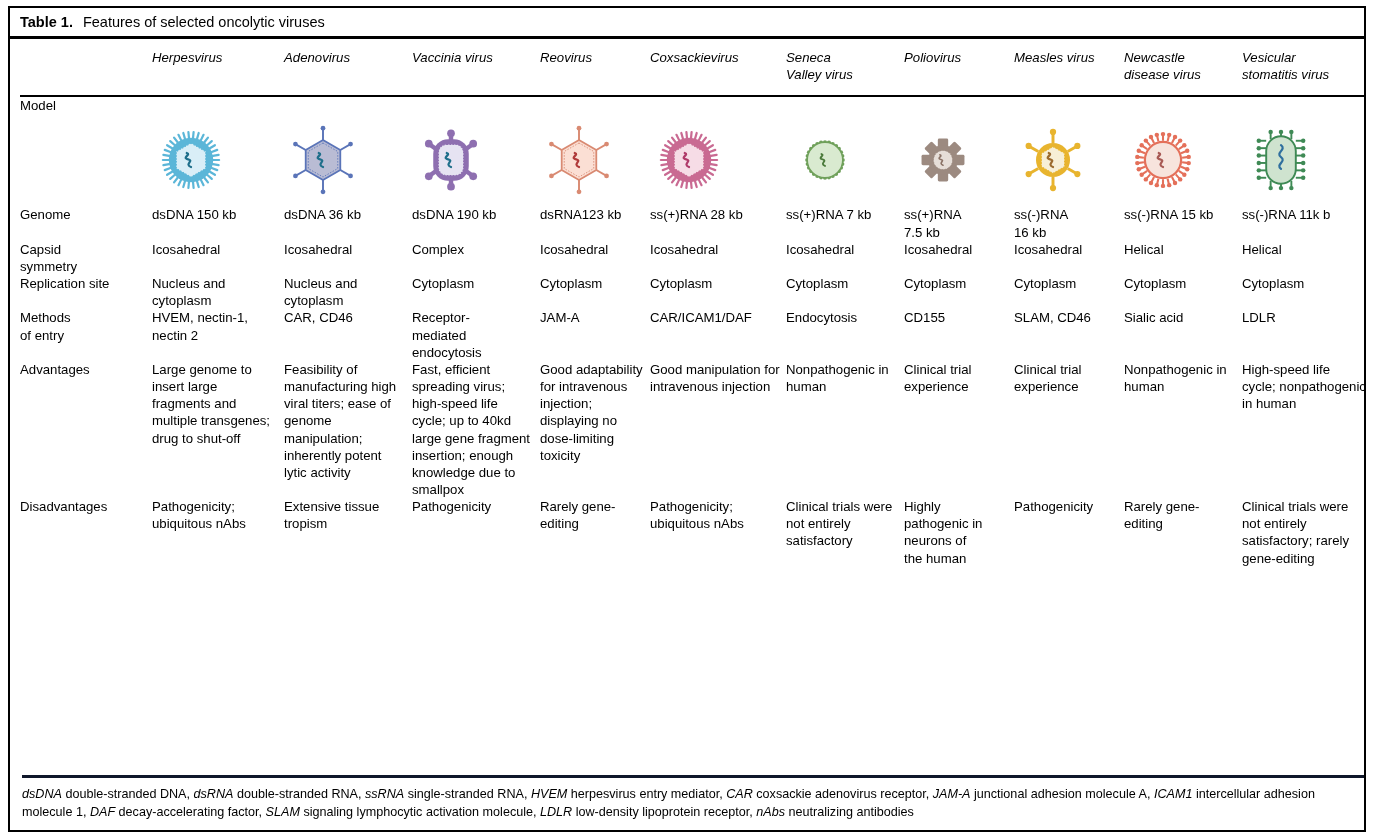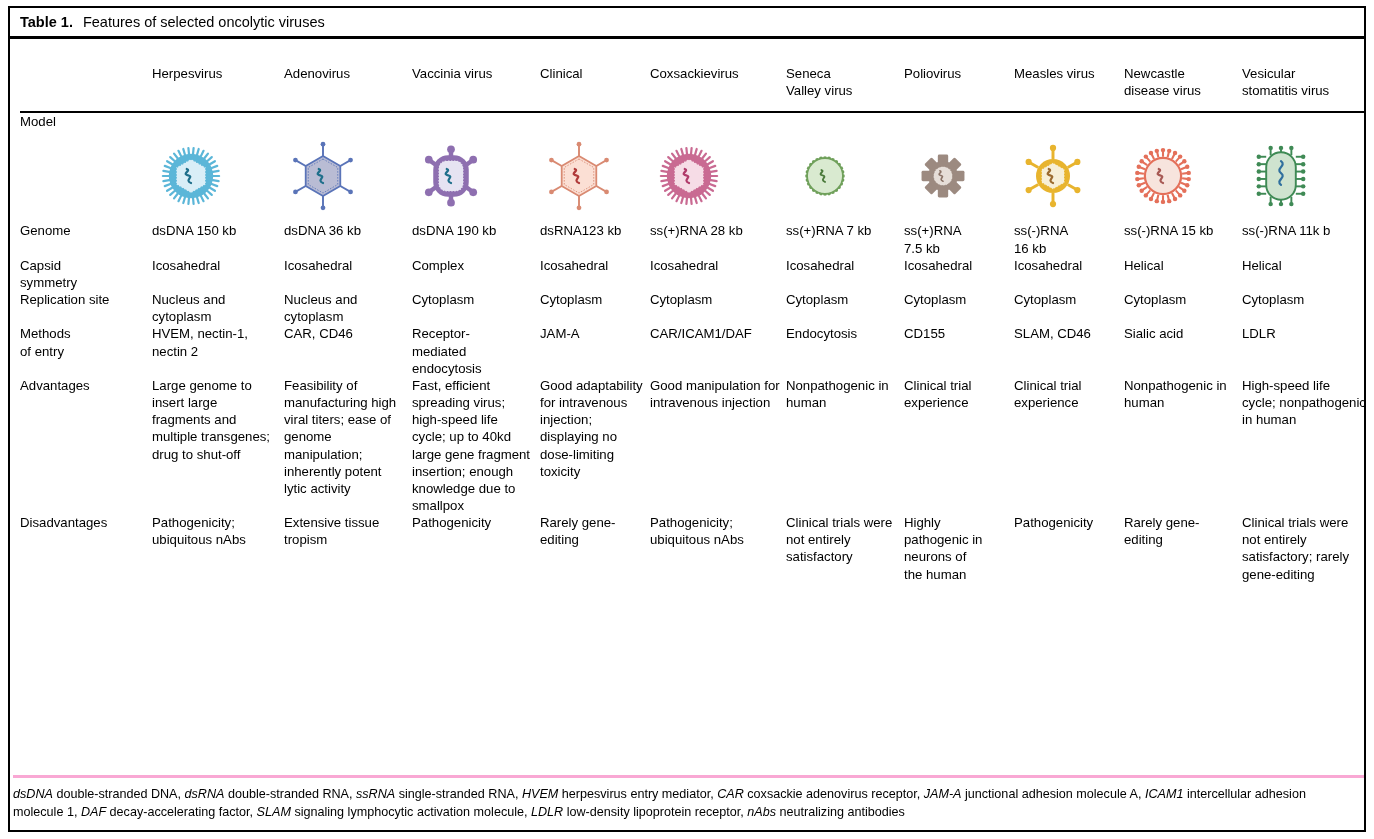--- a/index.html
+++ b/index.html
@@ -60,22 +60,23 @@
   col.c-vaccinia { width: 128px; }
   col.c-reo { width: 110px; }
   col.c-cox { width: 136px; }
   col.c-seneca { width: 118px; }
   col.c-polio { width: 110px; }
   col.c-measles { width: 110px; }
   col.c-newcastle { width: 118px; }
   col.c-vsv { width: 130px; }
 
   tr.hdr td {
-    padding-top: 26px;
+    padding-top: 10px;
     padding-bottom: 12px;
+    font-style: italic;
   }
   tr.hdr-rule td {
     border-bottom: 2px solid #000;
     height: 0;
     padding: 0;
   }
   .rowpad td { padding-top: 9px; }
   .modelrow td { padding-top: 8px; }
   .iconcell {
     height: 92px;
@@ -84,24 +85,24 @@
   }
   .iconbox {
     width: 78px;
     height: 88px;
     display: flex;
     align-items: center;
     justify-content: center;
   }
   .footnote {
     position: absolute;
-    left: 3px;
+    left: 12px;
     right: 0;
     bottom: 0;
-    border-top: 3px solid #f9a8d4;
+    border-top: 3px solid #0f172a;
     padding: 8px 10px 8px 0;
     font-size: 12.6px;
     line-height: 1.42;
     box-sizing: border-box;
     background: #fff;
   }
   .footnote i { font-style: italic; }
   .sign { color: #555; }
   .body-scroll {
     position: absolute;
@@ -138,21 +139,21 @@
               <col class="c-newcastle">
               <col class="c-vsv">
       </colgroup>
 
       <tbody>
               <tr class="hdr">
         <td></td>
         <td>Herpesvirus</td>
         <td>Adenovirus</td>
         <td>Vaccinia virus</td>
-        <td>Clinical</td>
+        <td>Reovirus</td>
         <td>Coxsackievirus</td>
         <td>Seneca<br>Valley virus</td>
         <td>Poliovirus</td>
         <td>Measles virus</td>
         <td>Newcastle<br>disease virus</td>
         <td>Vesicular<br>stomatitis virus</td>
       </tr>
       <tr class="hdr-rule">
         <td colspan="11"></td>
       </tr>

